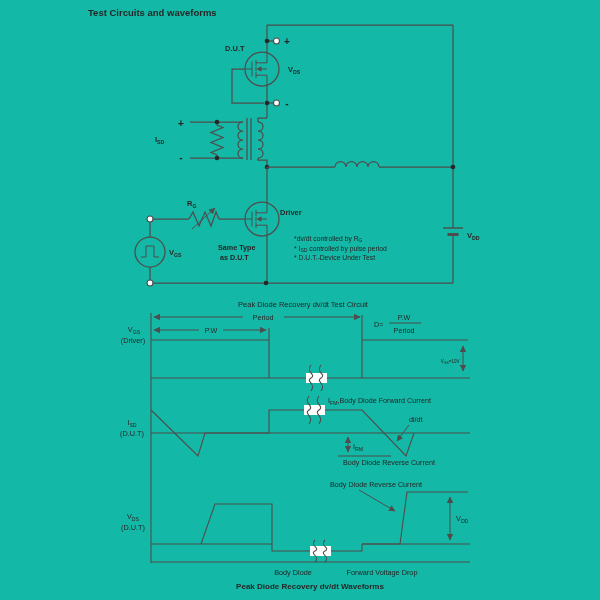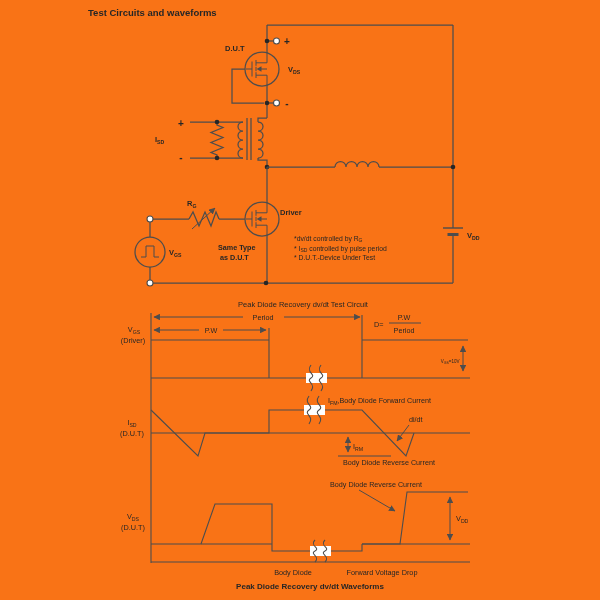--- a/index.html
+++ b/index.html
@@ -1,16 +1,16 @@
 <!DOCTYPE html>
 <html><head>
 <meta charset="utf-8">
 <style>
   html,body{margin:0;padding:0;background:#ffffff;}
-  .stage{position:relative;width:600px;height:600px;background:#f97316;overflow:hidden;}
+  .stage{position:relative;width:600px;height:600px;background:#14b8a6;overflow:hidden;}
   svg{position:absolute;left:0;top:0;}
   text{font-family:"Liberation Sans","DejaVu Sans",sans-serif;fill:#262626;}
   .ttl{font-size:9.5px;font-weight:bold;}
   .lbl{font-size:7.5px;font-weight:bold;}
   .lbl2{font-size:7.2px;font-weight:bold;}
   .pm{font-size:10px;font-weight:bold;}
   .note{font-size:6.8px;}
   .cap{font-size:7.5px;}
   .cap2{font-size:8px;font-weight:bold;}
   .wt{font-size:7.2px;}

